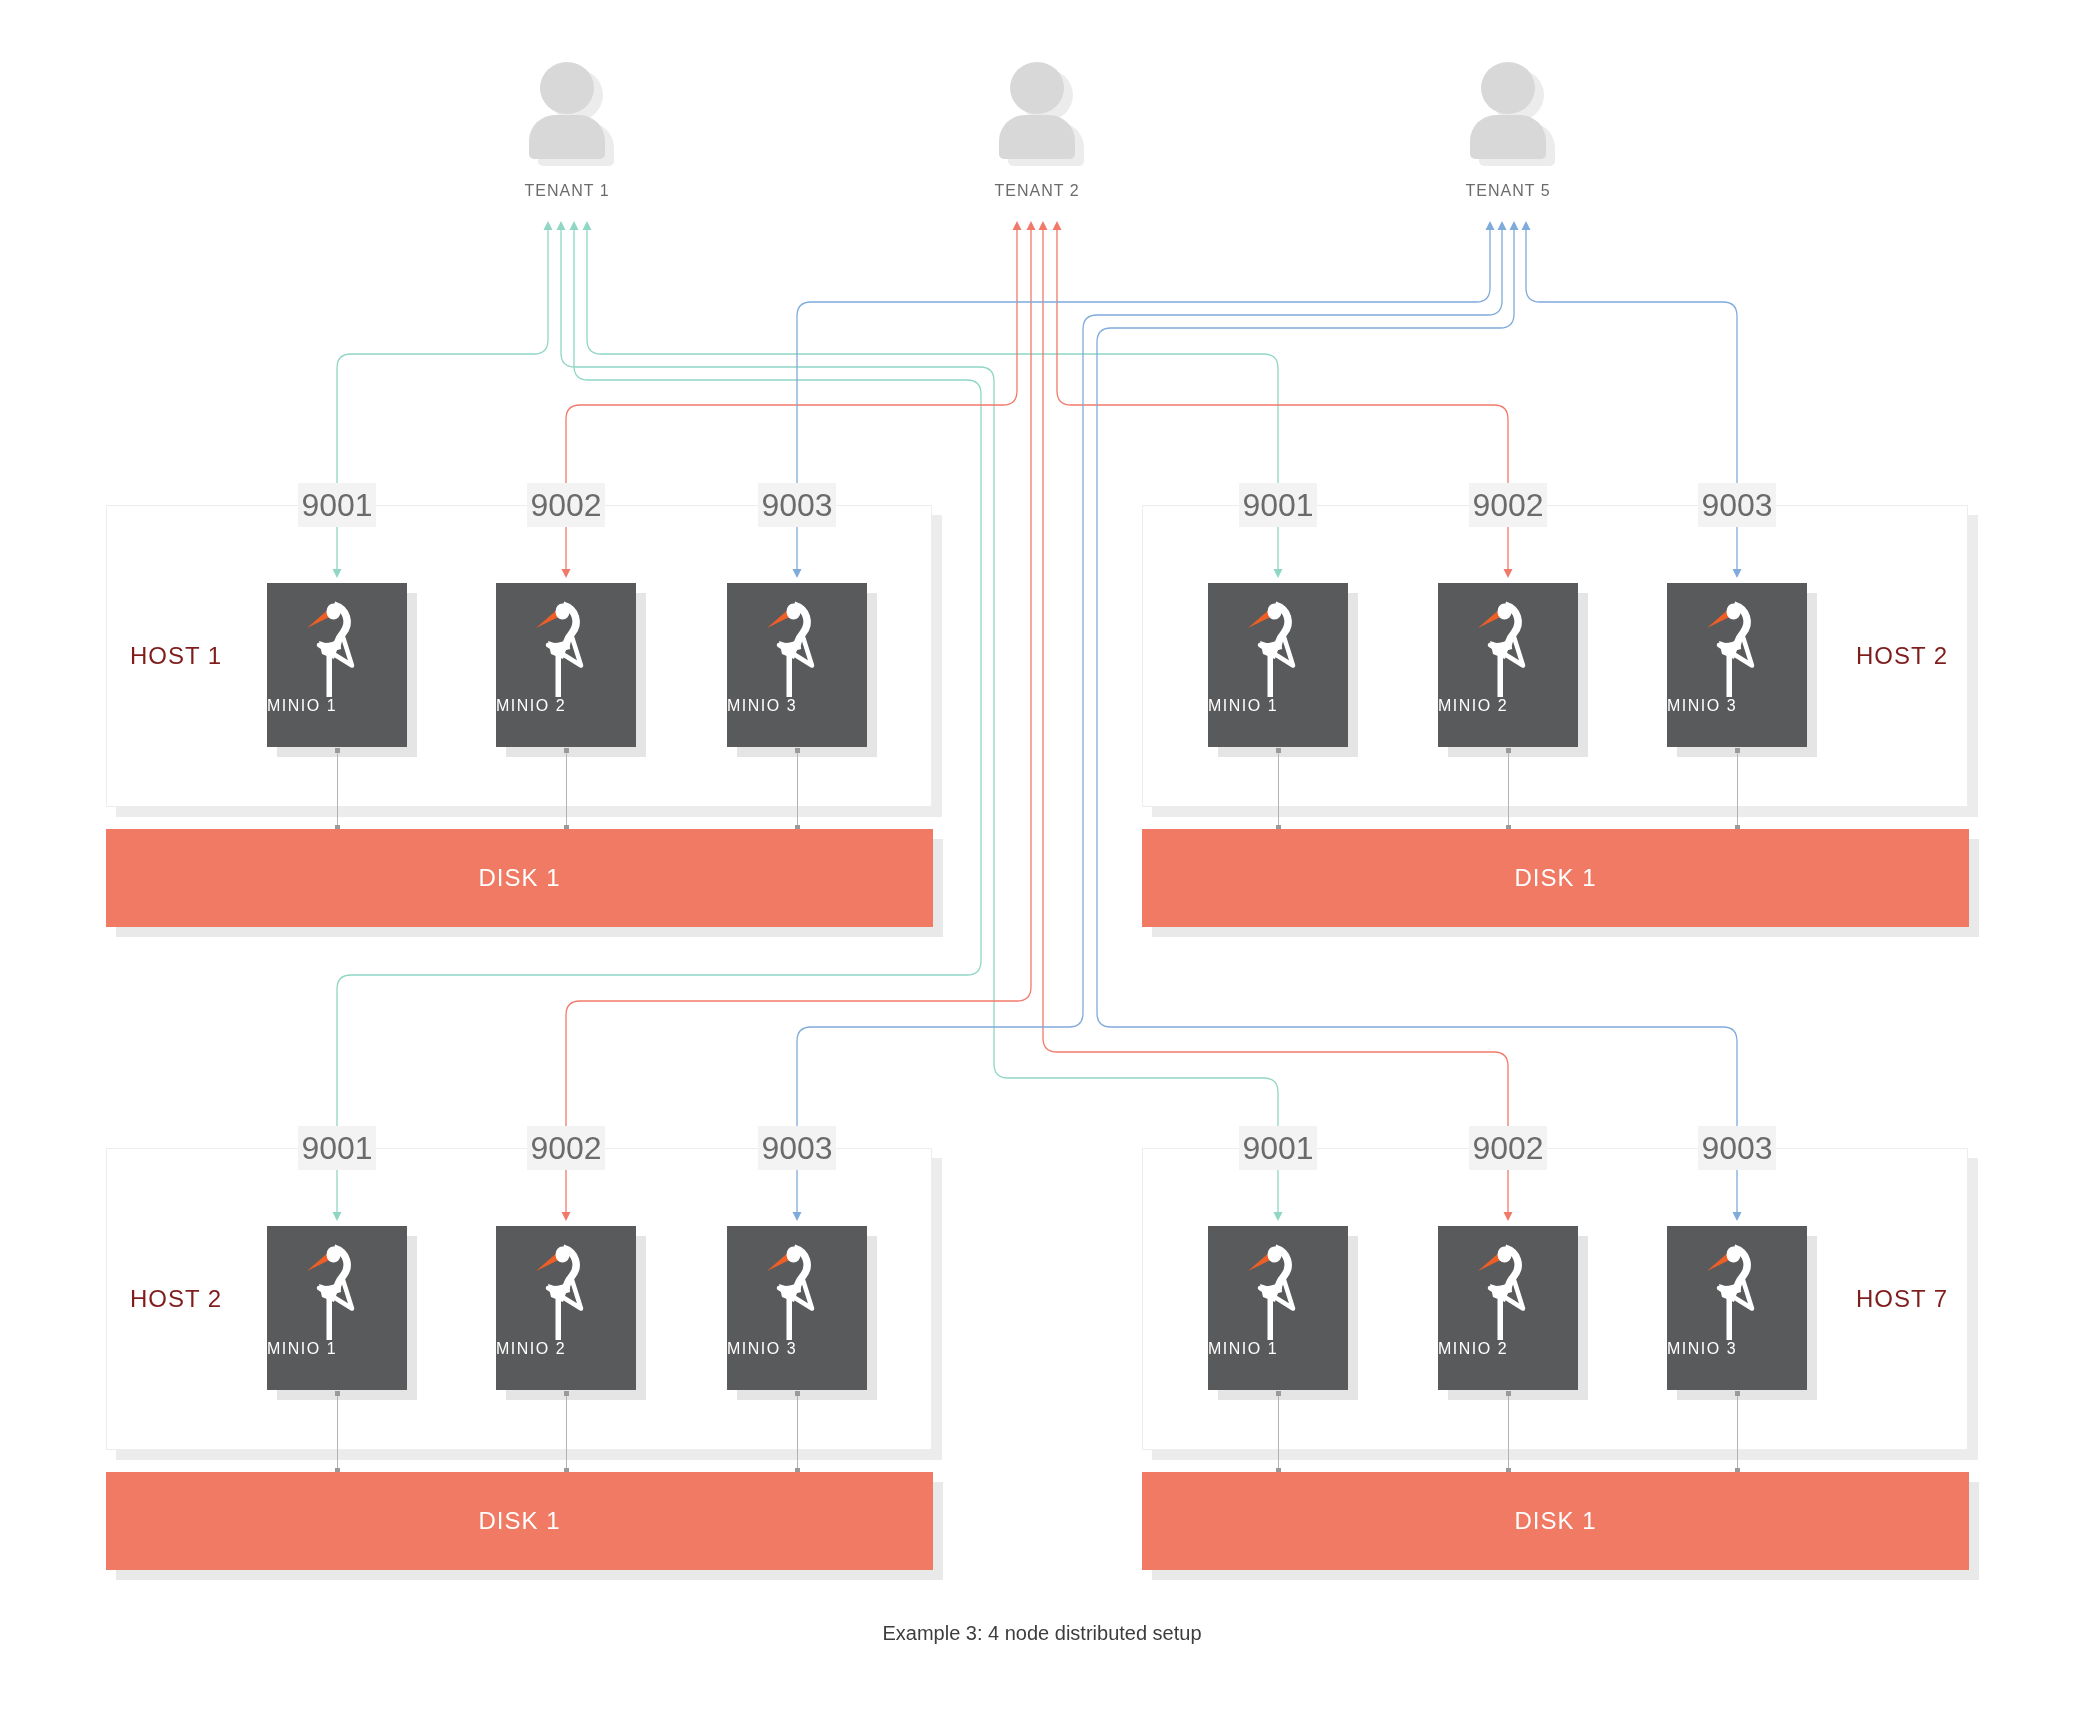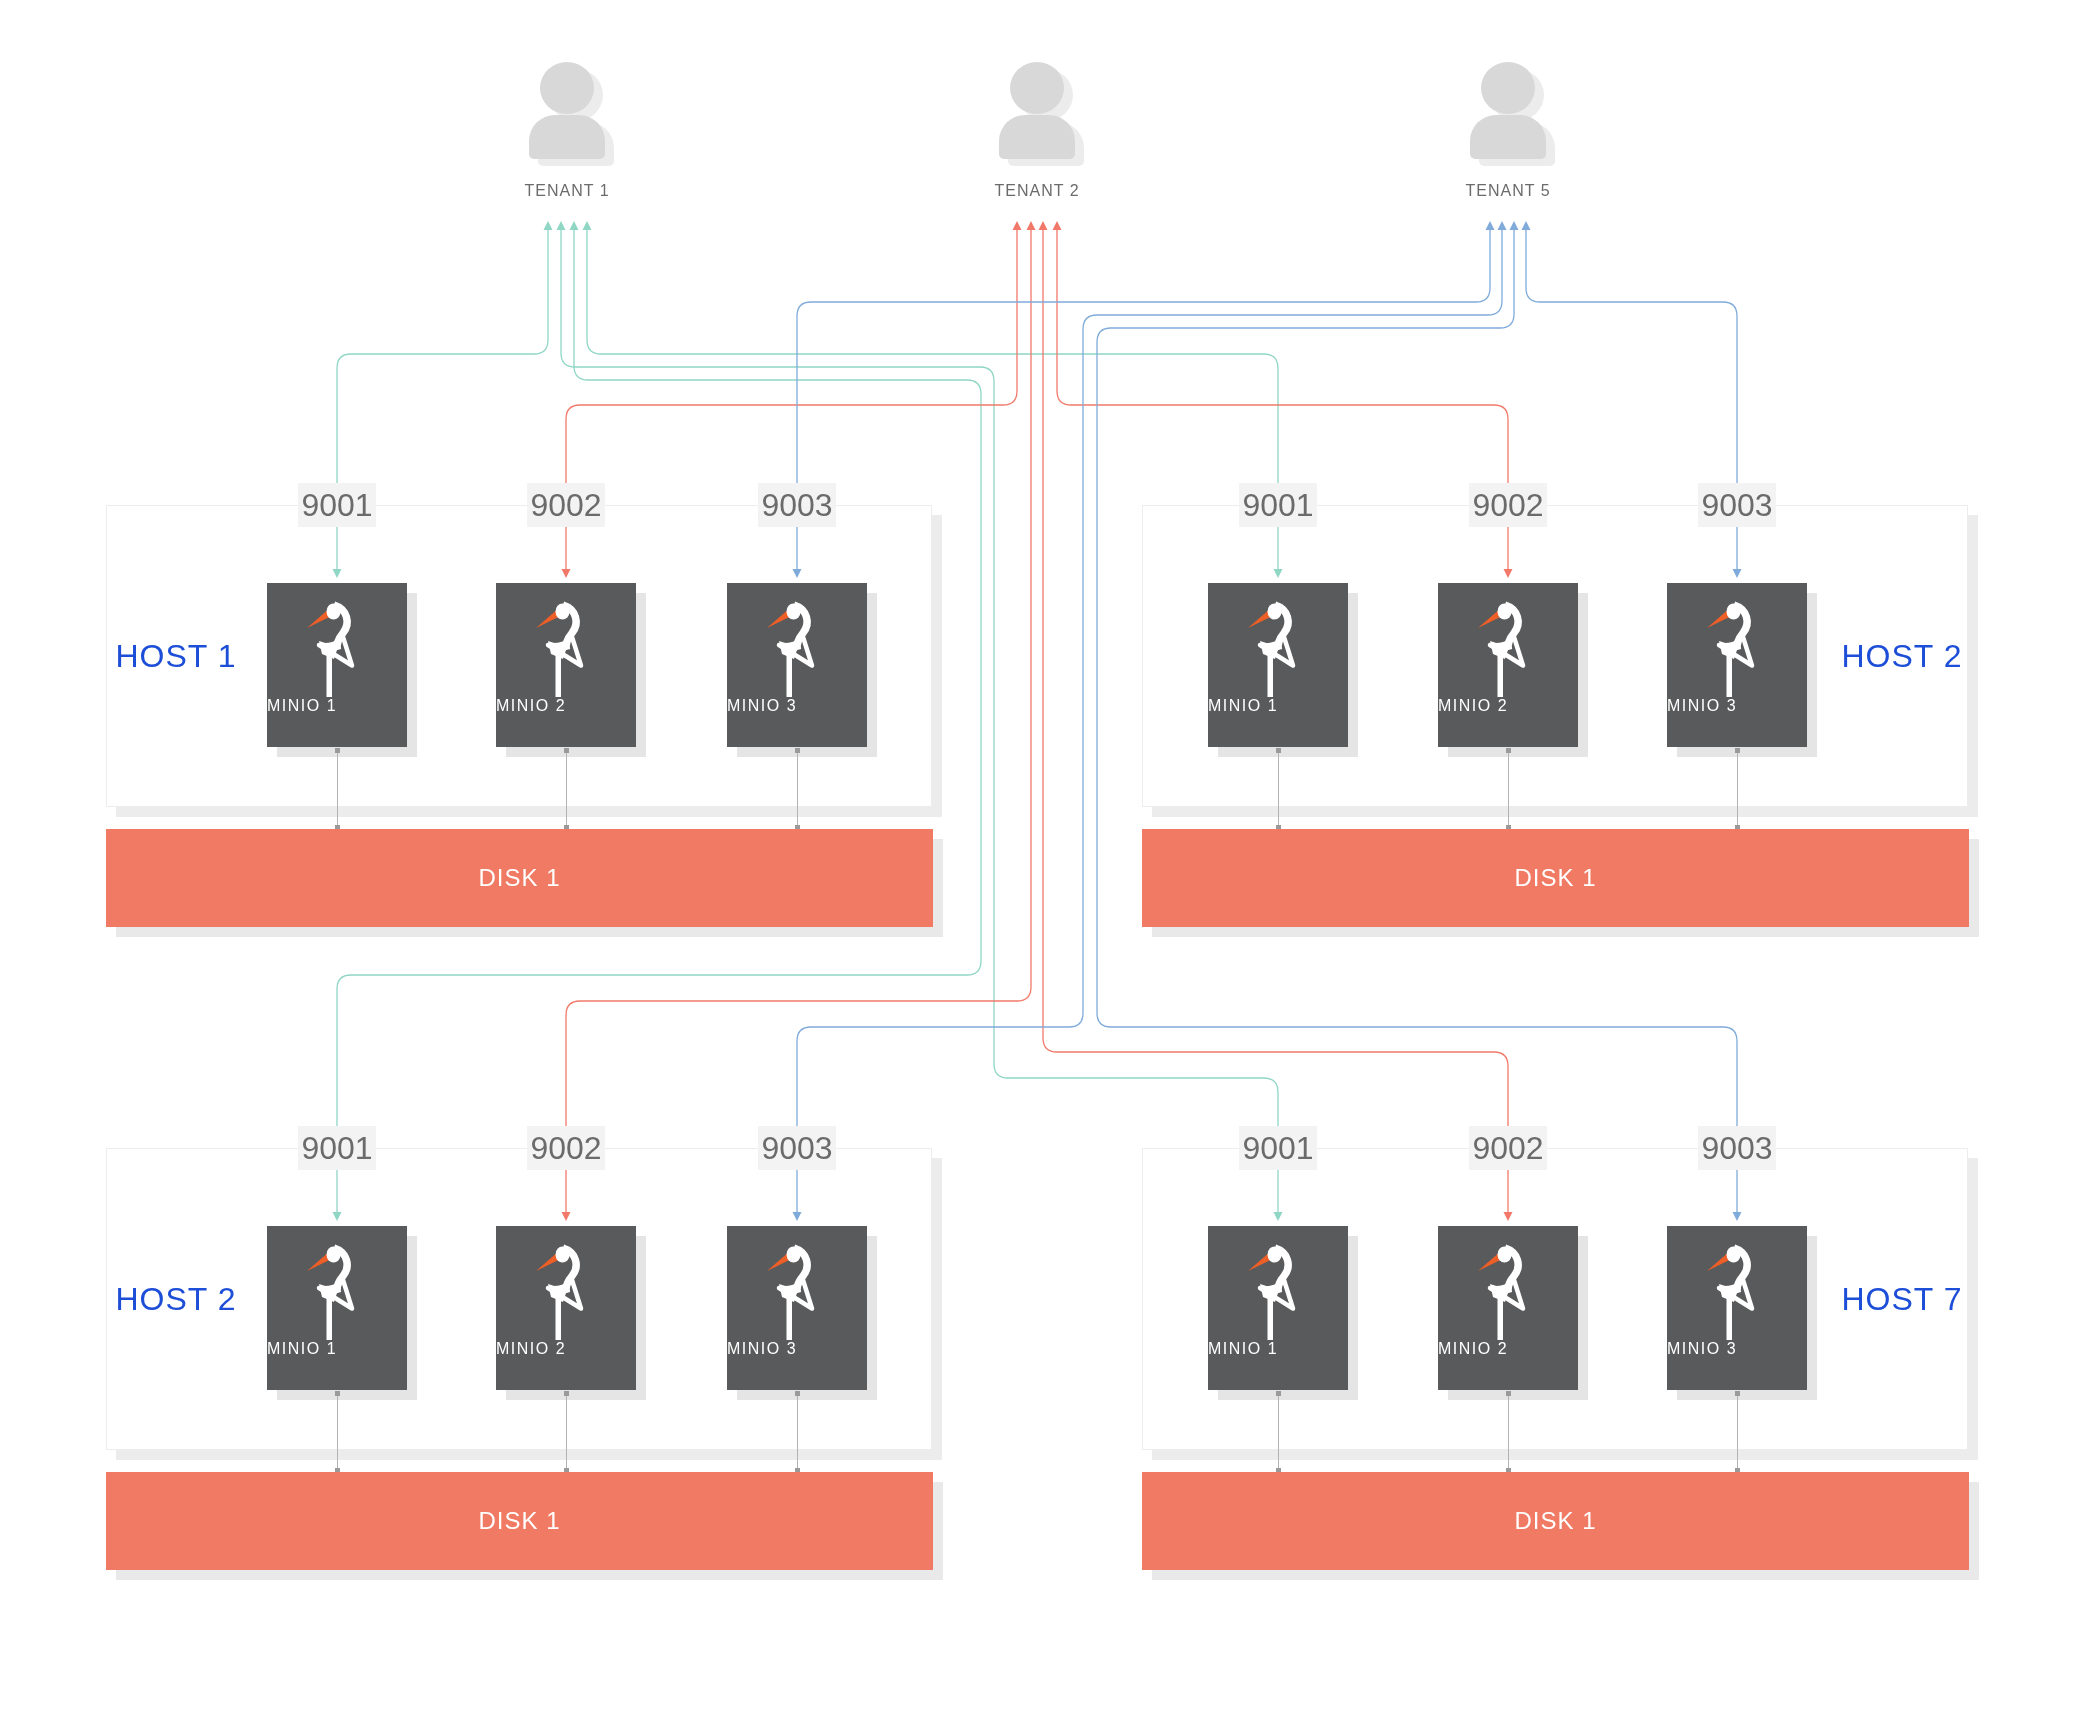--- a/index.html
+++ b/index.html
@@ -15,21 +15,21 @@
   .t-head{width:54px;height:52px;left:48px;top:14px;border-radius:50%;}
   .t-body{width:76px;height:44px;left:37px;top:67px;border-radius:26px 26px 5px 5px;}
   .t-shadow .t-head{left:57px;top:21px;}
   .t-shadow .t-body{left:46px;top:74px;}
   .tenant-label{position:absolute;left:50%;top:134px;transform:translateX(-50%);
     font-size:16px;color:#6b6b6b;letter-spacing:1px;white-space:nowrap;}
 
   
   .host-box{position:absolute;width:826px;height:302px;background:#fff;border:1px solid #ededed;
     box-shadow:10px 10px 0 0 #ececec;box-sizing:border-box;}
-  .host-label{position:absolute;transform:translate(-50%,-50%);font-size:32px;color:#1d4ed8;
+  .host-label{position:absolute;transform:translate(-50%,-50%);font-size:24px;color:#7f1d1d;
     letter-spacing:1px;white-space:nowrap;}
   .port-chip{position:absolute;width:78px;height:44px;background:#f3f3f3;text-align:center;
     line-height:44px;font-size:32px;color:#6b6b6b;}
   .minio-node{position:absolute;width:140px;height:164px;background:#595a5b;
     box-shadow:10px 10px 0 0 #e5e5e5;}
   .minio-node svg{position:absolute;left:39px;top:18px;}
   .minio-label{position:absolute;left:0;right:0;top:114px;text-align:left;color:#ffffff;
     font-size:16px;letter-spacing:1.5px;white-space:nowrap;}
   .disk-bar{position:absolute;width:827px;height:98px;background:#f07a63;
     box-shadow:10px 10px 0 0 #e9e9e9;text-align:center;line-height:98px;}
@@ -321,13 +321,14 @@
       <polygon points="1737,578 1732.5,569 1741.5,569" fill="#7fabda"></polygon>
       <path d="M 1502 230 L 1502 301 Q 1502 315 1488 315 L 1097 315 Q 1083 315 1083 329 L 1083 1013 Q 1083 1027 1069 1027 L 811 1027 Q 797 1027 797 1041 L 797 1126" stroke="#7fabda"></path>
       <polygon points="1502,221 1497.5,230 1506.5,230" fill="#7fabda"></polygon>
       <path d="M 797 1170 L 797 1212" stroke="#7fabda"></path>
       <polygon points="797,1221 792.5,1212 801.5,1212" fill="#7fabda"></polygon>
       <path d="M 1514 230 L 1514 314 Q 1514 328 1500 328 L 1111 328 Q 1097 328 1097 342 L 1097 1013 Q 1097 1027 1111 1027 L 1723 1027 Q 1737 1027 1737 1041 L 1737 1126" stroke="#7fabda"></path>
       <polygon points="1514,221 1509.5,230 1518.5,230" fill="#7fabda"></polygon>
       <path d="M 1737 1170 L 1737 1212" stroke="#7fabda"></path>
       <polygon points="1737,1221 1732.5,1212 1741.5,1212" fill="#7fabda"></polygon>
     </svg>
+  <div class="caption">Example 3: 4 node distributed setup</div>
 </div>
 
 </body></html>

